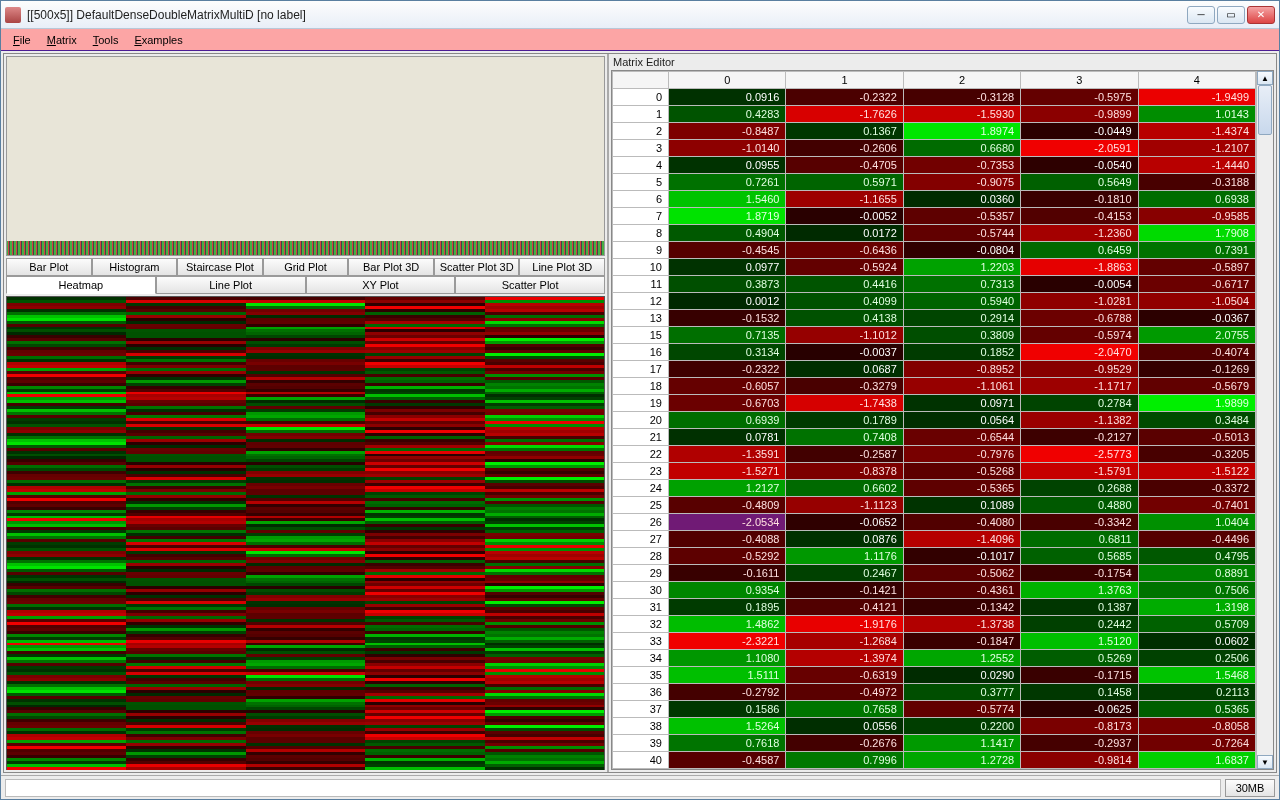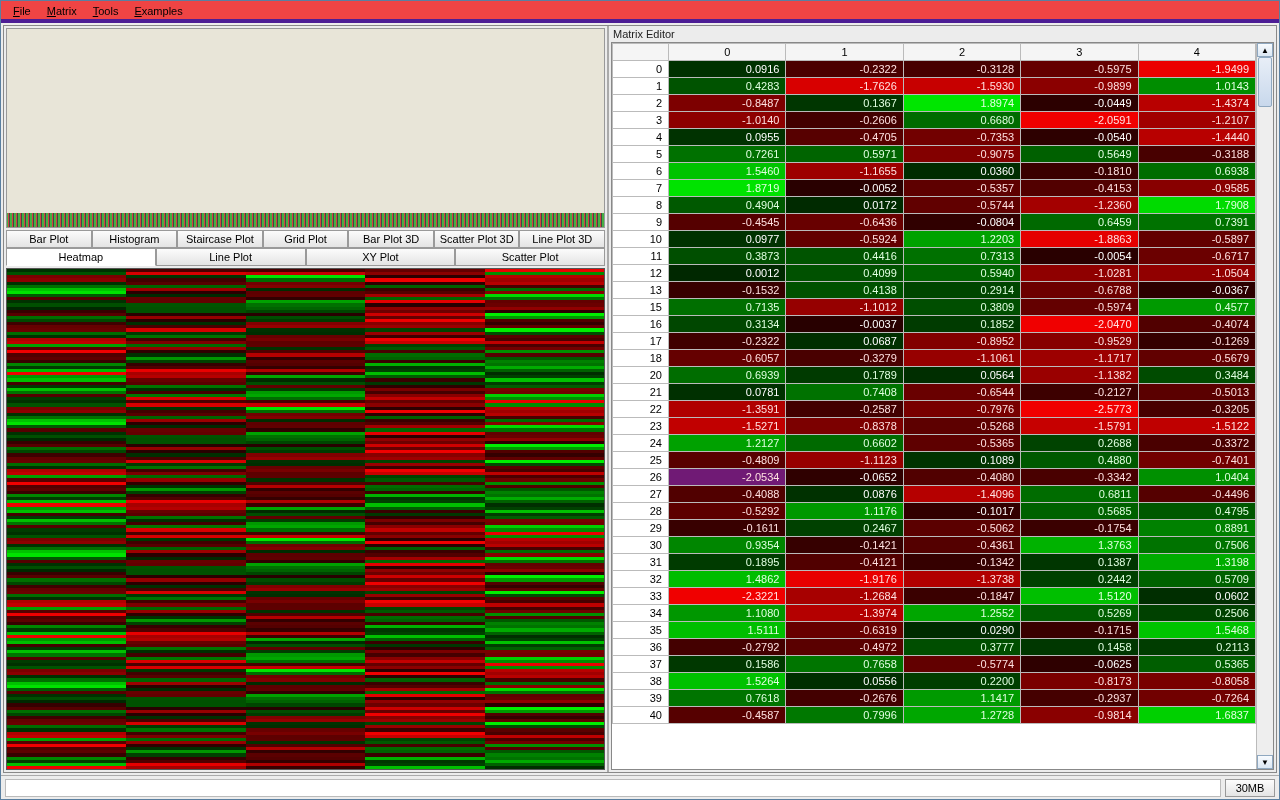--- a/index.html
+++ b/index.html
@@ -7,21 +7,21 @@
 
 .window { width: 1280px; height: 800px; background: #ececec; border: 1px solid #5a7fa0; display: flex; flex-direction: column; }
 
 .titlebar { height: 28px; background: linear-gradient(#fdfdfd,#e8eef7); display: flex; align-items: center; padding: 0 4px; border-bottom: 1px solid #b8c8d8; }
 .titlebar .icon { width: 16px; height: 16px; margin-right: 6px; background: linear-gradient(#d88,#a44); border-radius: 2px; }
 .titlebar .title { flex: 1; color: #222; font-size: 12px; }
 .win-btns { display: flex; gap: 2px; }
 .win-btn { width: 28px; height: 18px; border: 1px solid #8fa8c0; border-radius: 3px; background: linear-gradient(#f8fbfe,#dbe7f3); display:flex; align-items:center; justify-content:center; font-size:10px; cursor:pointer; }
 .win-btn.close { background: linear-gradient(#f5a3a3,#d44); border-color:#a33; color:#fff; }
 
-.menubar { height: 22px; background:#ef4444; display:flex; align-items:flex-end; padding:0 6px; gap:4px; border-bottom:4px solid #4c1d95; }
+.menubar { height: 22px; background:#fca5a5; display:flex; align-items:center; padding:0 6px; gap:4px; border-bottom:1px solid #4c1d95; }
 .menubar span { padding:2px 6px; cursor:pointer; }
 .menubar span u { text-decoration: underline; }
 
 .content { flex:1; display:flex; border:1px solid #888; margin:2px; background:#ececec; min-height:0; }
 .left { width: 605px; display:flex; flex-direction:column; border-right:2px solid #aaa; min-height:0; }
 .right { flex:1; display:flex; flex-direction:column; min-height:0; }
 
 .chart-area { height: 200px; background:#e8e5d8; border:1px solid #999; margin:2px; position:relative; overflow:hidden; }
 .noise { position:absolute; bottom:0; left:0; right:0; height:14px; background:repeating-linear-gradient(90deg,#3a3,#3a3 1px,#c33 1px,#c33 2px,#333 2px,#333 3px,#3a3 3px,#3a3 4px); opacity:0.9; }
 
@@ -49,20 +49,29 @@
 
 .statusbar { height:24px; border-top:1px solid #aaa; background:#ececec; display:flex; align-items:center; padding:2px 4px; gap:4px; }
 .statusbar .field { flex:1; height:18px; background:#fff; border:1px solid #bbb; }
 .statusbar .mem { width:50px; height:18px; border:1px solid #999; background:linear-gradient(#fcfcfc,#e4e4e4); display:flex; align-items:center; justify-content:center; font-size:11px; cursor:pointer; }
 </style>
 </head>
 <body>
 
 <div class="window">
 
+  <div class="titlebar">
+    <div class="icon"></div>
+    <div class="title">[[500x5]] DefaultDenseDoubleMatrixMultiD [no label]</div>
+    <div class="win-btns">
+      <div class="win-btn">─</div>
+      <div class="win-btn">▭</div>
+      <div class="win-btn close">✕</div>
+    </div>
+  </div>
 
   <div class="menubar">
     <span><u>F</u>ile</span>
     <span><u>M</u>atrix</span>
     <span><u>T</u>ools</span>
     <span><u>E</u>xamples</span>
   </div>
 
   <div class="content">
 
@@ -1024,21 +1033,21 @@
                   <td class="cell" style="background:rgb(0,69,0);color:#e0ffe0">0.2914</td>
                   <td class="cell" style="background:rgb(108,0,0);color:#ffe0e0">-0.6788</td>
                   <td class="cell" style="background:rgb(44,0,0);color:#fff">-0.0367</td>
                 </tr>
                 <tr>
                   <th class="rowhdr">15</th>
                   <td class="cell" style="background:rgb(0,111,0);color:#e0ffe0">0.7135</td>
                   <td class="cell" style="background:rgb(150,0,0);color:#ffe0e0">-1.1012</td>
                   <td class="cell" style="background:rgb(0,78,0);color:#e0ffe0">0.3809</td>
                   <td class="cell" style="background:rgb(100,0,0);color:#ffe0e0">-0.5974</td>
-                  <td class="cell" style="background:rgb(0,154,0);color:#e0ffe0">0.4577</td>
+                  <td class="cell" style="background:rgb(0,154,0);color:#e0ffe0">2.0755</td>
                 </tr>
                 <tr>
                   <th class="rowhdr">16</th>
                   <td class="cell" style="background:rgb(0,71,0);color:#e0ffe0">0.3134</td>
                   <td class="cell" style="background:rgb(40,0,0);color:#fff">-0.0037</td>
                   <td class="cell" style="background:rgb(0,59,0);color:#e0ffe0">0.1852</td>
                   <td class="cell" style="background:rgb(240,0,0);color:#ffe0e0">-2.0470</td>
                   <td class="cell" style="background:rgb(81,0,0);color:#ffe0e0">-0.4074</td>
                 </tr>
                 <tr>
@@ -1049,20 +1058,28 @@
                   <td class="cell" style="background:rgb(135,0,0);color:#ffe0e0">-0.9529</td>
                   <td class="cell" style="background:rgb(53,0,0);color:#ffe0e0">-0.1269</td>
                 </tr>
                 <tr>
                   <th class="rowhdr">18</th>
                   <td class="cell" style="background:rgb(101,0,0);color:#ffe0e0">-0.6057</td>
                   <td class="cell" style="background:rgb(73,0,0);color:#ffe0e0">-0.3279</td>
                   <td class="cell" style="background:rgb(151,0,0);color:#ffe0e0">-1.1061</td>
                   <td class="cell" style="background:rgb(157,0,0);color:#ffe0e0">-1.1717</td>
                   <td class="cell" style="background:rgb(97,0,0);color:#ffe0e0">-0.5679</td>
+                </tr>
+                <tr>
+                  <th class="rowhdr">19</th>
+                  <td class="cell" style="background:rgb(107,0,0);color:#ffe0e0">-0.6703</td>
+                  <td class="cell" style="background:rgb(214,0,0);color:#ffe0e0">-1.7438</td>
+                  <td class="cell" style="background:rgb(0,50,0);color:#fff">0.0971</td>
+                  <td class="cell" style="background:rgb(0,68,0);color:#e0ffe0">0.2784</td>
+                  <td class="cell" style="background:rgb(0,239,0);color:#e0ffe0">1.9899</td>
                 </tr>
                 <tr>
                   <th class="rowhdr">20</th>
                   <td class="cell" style="background:rgb(0,109,0);color:#e0ffe0">0.6939</td>
                   <td class="cell" style="background:rgb(0,58,0);color:#e0ffe0">0.1789</td>
                   <td class="cell" style="background:rgb(0,46,0);color:#fff">0.0564</td>
                   <td class="cell" style="background:rgb(154,0,0);color:#ffe0e0">-1.1382</td>
                   <td class="cell" style="background:rgb(0,75,0);color:#e0ffe0">0.3484</td>
                 </tr>
                 <tr>

